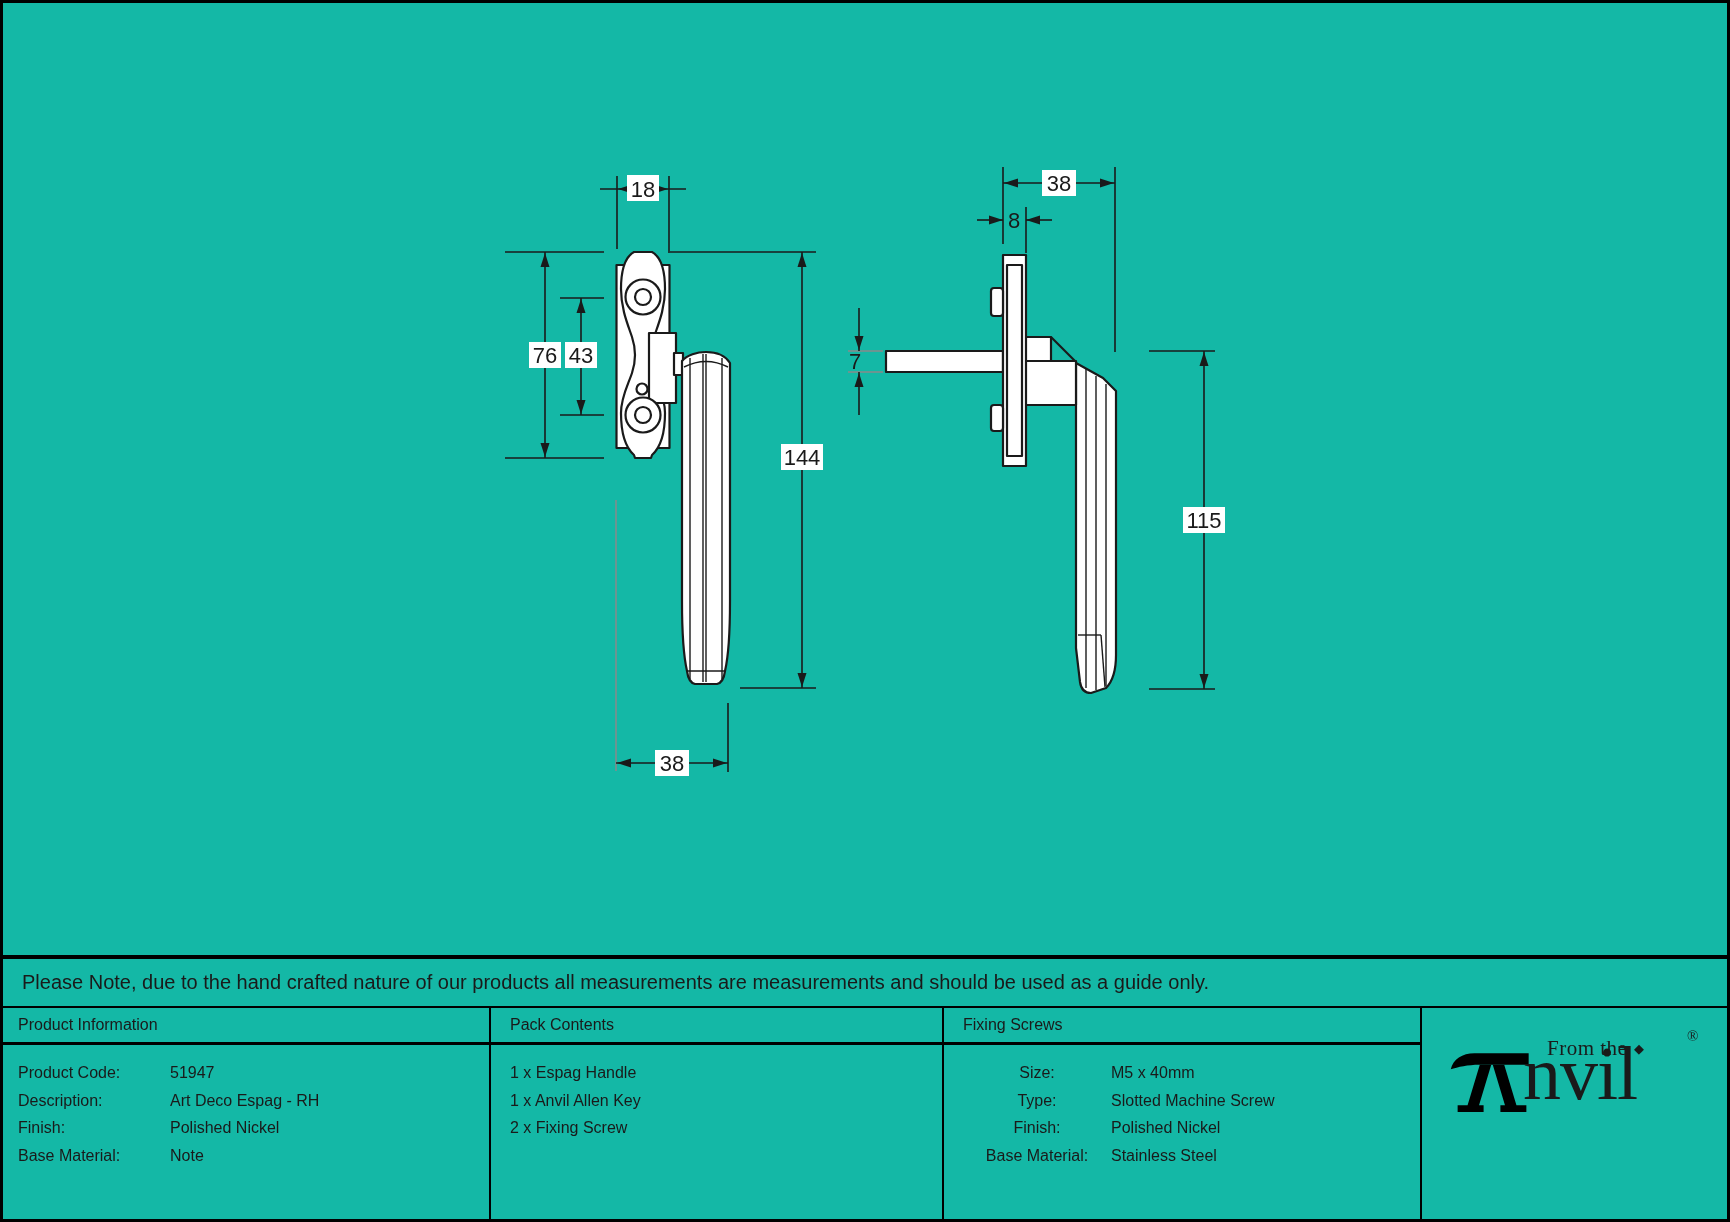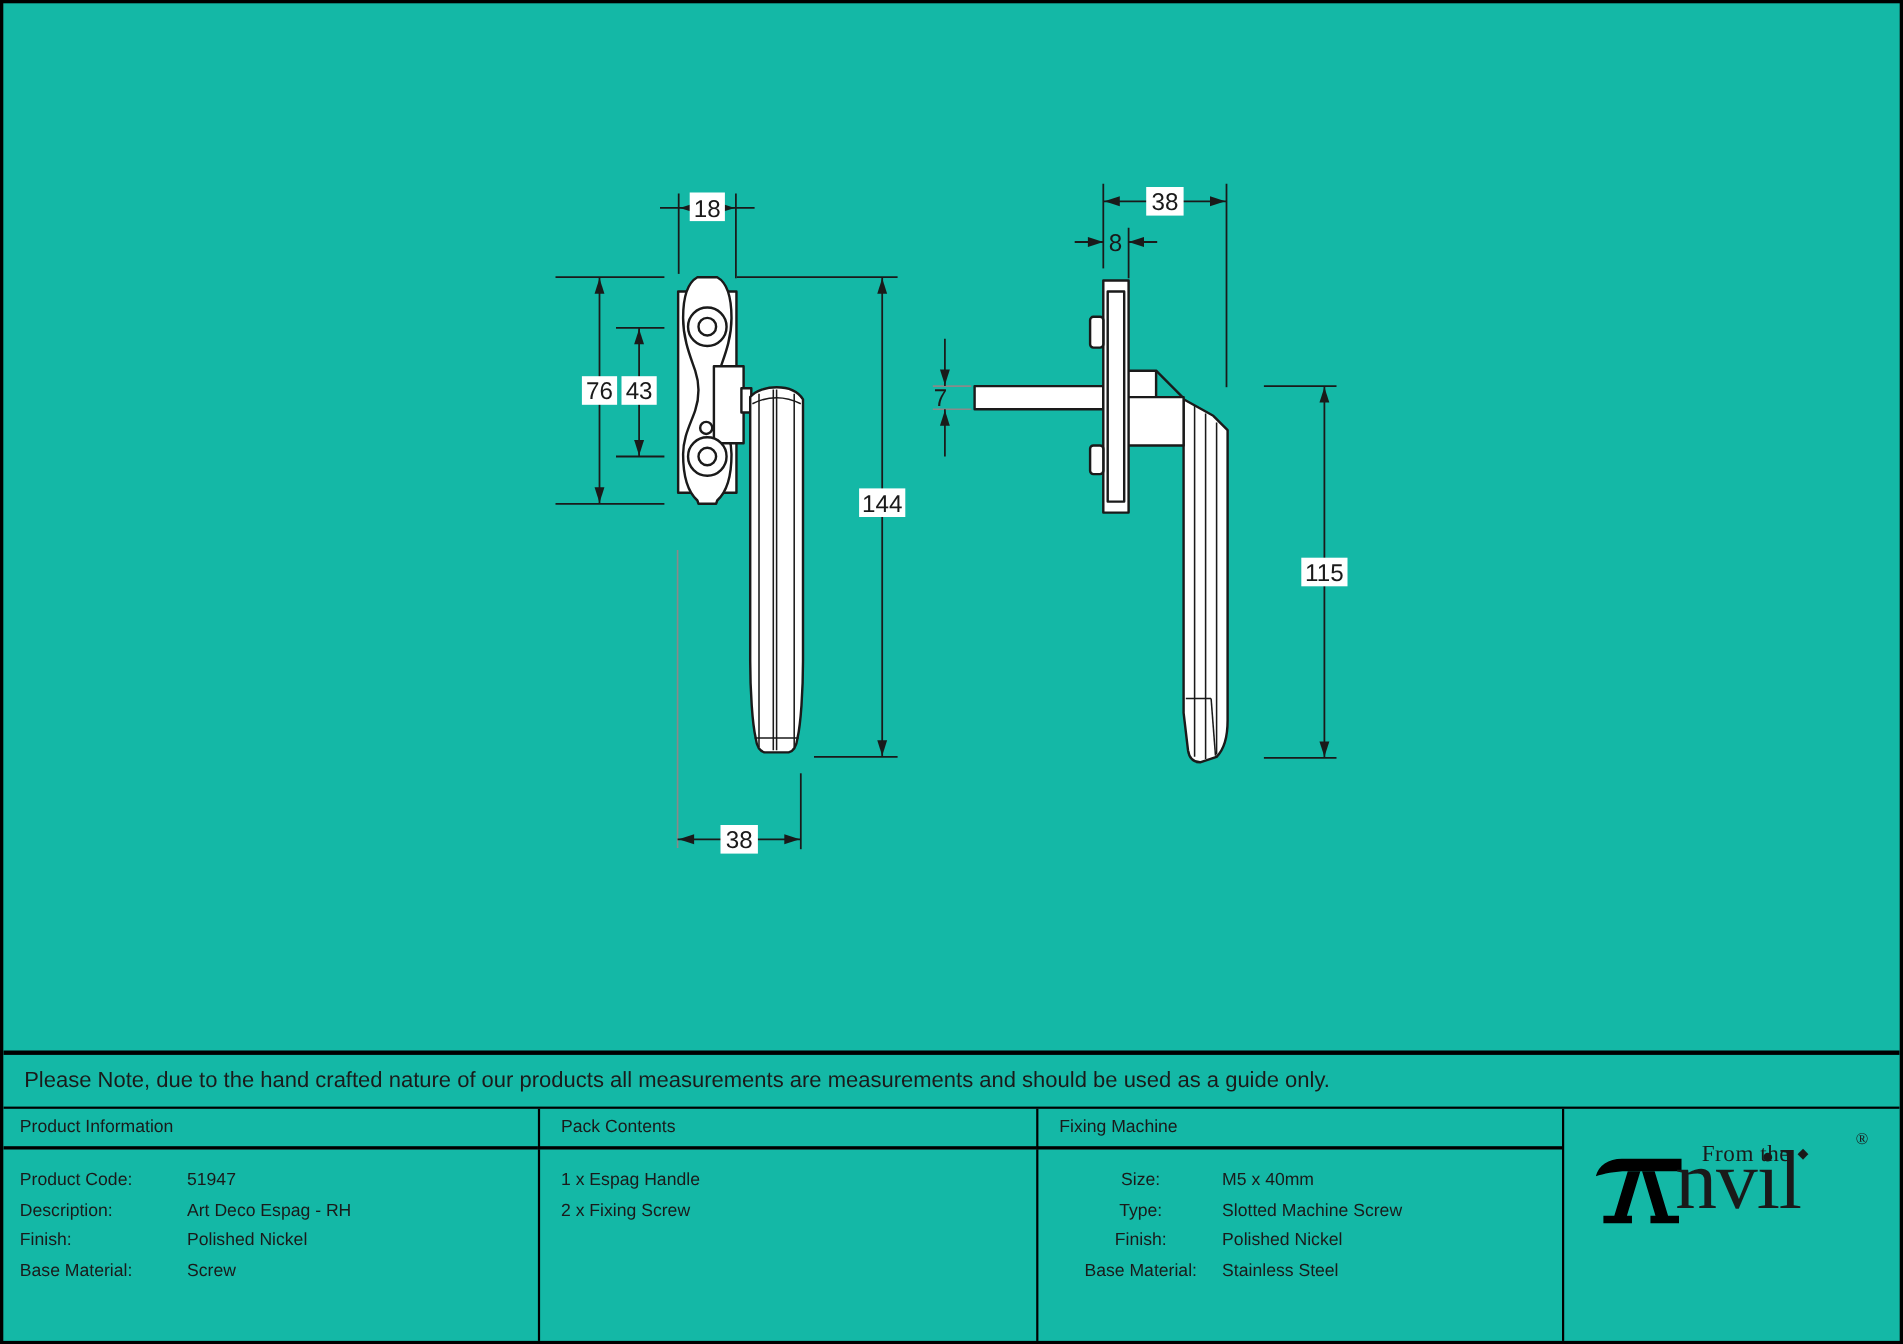--- a/index.html
+++ b/index.html
@@ -200,21 +200,21 @@
     </div>
 
     <div class="grid">
       <div class="cell hdr">
         <span>Product Information</span>
       </div>
       <div class="cell hdr c2">
         <span>Pack Contents</span>
       </div>
       <div class="cell hdr c3">
-        <span>Fixing Machine</span>
+        <span>Fixing Screws</span>
       </div>
 
       <div class="cell logo-cell">
         <div class="logo-box">
           <svg class="anvil-a" width="84" height="69" viewBox="0 0 110 90">
             <g fill="#000">
               <path d="M1,33 C4,20 16,12 32,12 L103,12 L103,27 L38,27 C24,27 10,30 1,33 Z"></path>
               <path d="M39,27 L54,27 L38,80 L44,80 L44,89 L10,89 L10,80 L23,80 Z"></path>
               <path d="M71,27 L56,27 L72,80 L66,80 L66,89 L100,89 L100,80 L87,80 Z"></path>
             </g>
@@ -234,26 +234,27 @@
         <div class="kv">
           <span class="k">Description:</span>
           <span class="v">Art Deco Espag - RH</span>
         </div>
         <div class="kv">
           <span class="k">Finish:</span>
           <span class="v">Polished Nickel</span>
         </div>
         <div class="kv">
           <span class="k">Base Material:</span>
-          <span class="v">Screw</span>
+          <span class="v">Note</span>
         </div>
       </div>
 
       <div class="cell body-cell c2">
         <div class="pc-line">1 x Espag Handle</div>
+        <div class="pc-line">1 x Anvil Allen Key</div>
         <div class="pc-line">2 x Fixing Screw</div>
       </div>
 
       <div class="cell body-cell c3">
         <div class="kv fs">
           <span class="k">Size:</span>
           <span class="v">M5 x 40mm</span>
         </div>
         <div class="kv fs">
           <span class="k">Type:</span>

